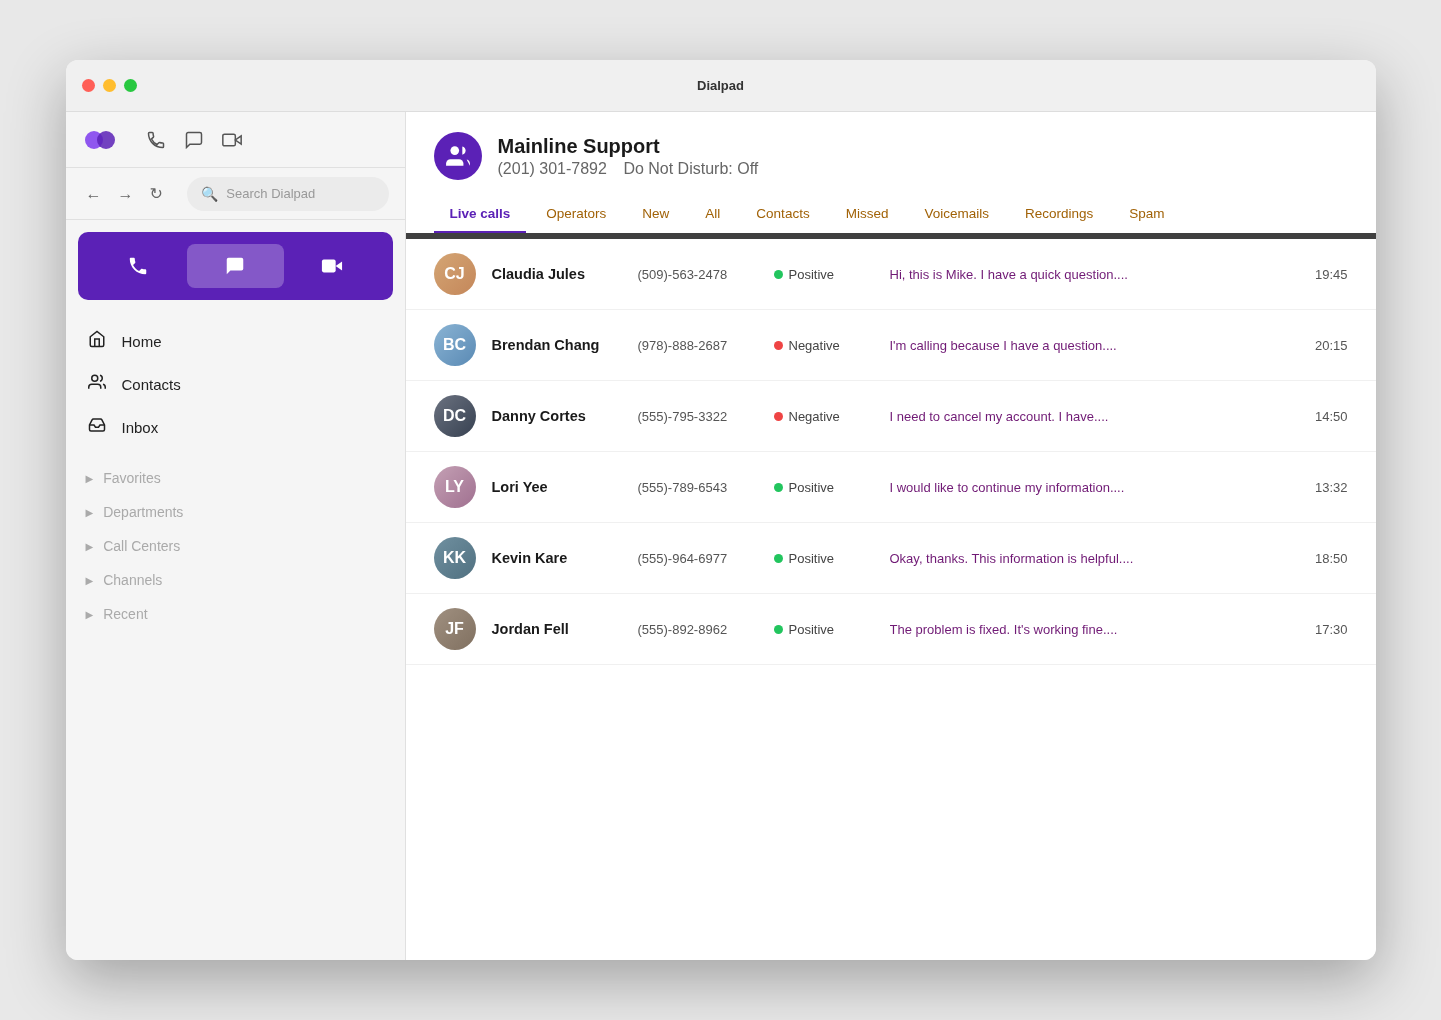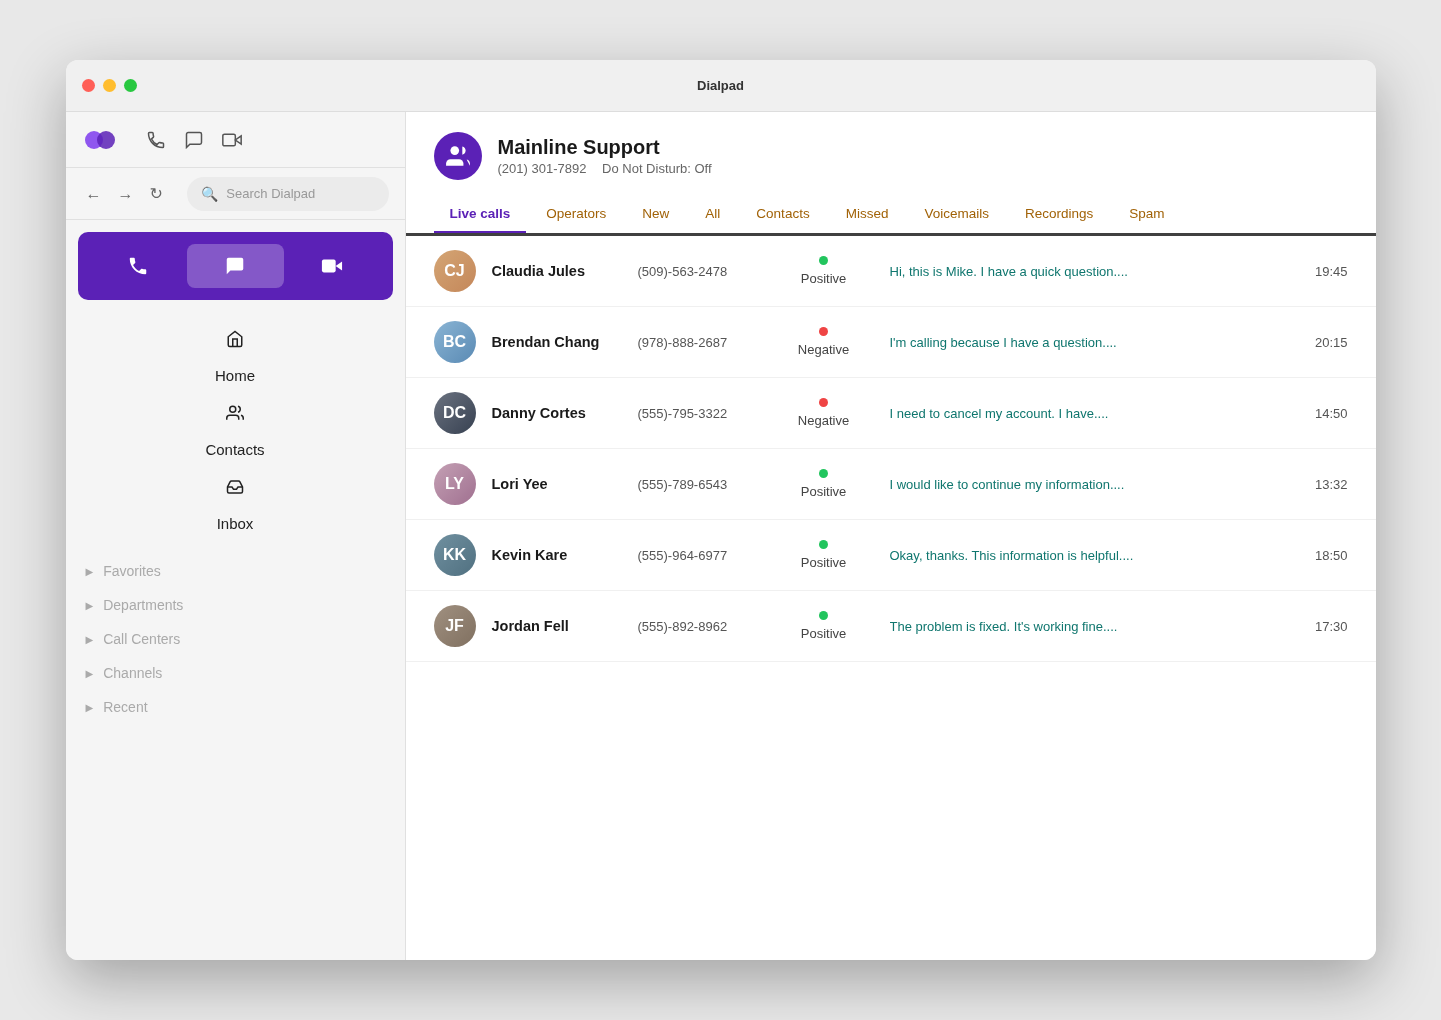--- a/index.html
+++ b/index.html
@@ -172,21 +172,20 @@
     }
     .nav-item {
       display: flex;
       align-items: center;
       padding: 10px 20px;
       gap: 14px;
       cursor: pointer;
       font-size: 15px;
       font-weight: 500;
       color: #222;
-      flex-direction: column;
     }
     .nav-item-icon {
       font-size: 18px;
       color: #222;
       width: 22px;
       text-align: center;
     }
 
     .sidebar-section {
       padding: 4px 0;
@@ -210,21 +209,21 @@
       flex: 1;
       display: flex;
       flex-direction: column;
       background: white;
       overflow: hidden;
     }
 
     
     .panel-header {
       padding: 20px 28px 0 28px;
-      border-bottom: 3px solid #404040;
+      border-bottom: 6px solid #404040;
     }
     .header-top {
       display: flex;
       align-items: center;
       gap: 16px;
       margin-bottom: 16px;
     }
     .avatar-circle {
       width: 48px;
       height: 48px;
@@ -236,21 +235,21 @@
       color: white;
       font-size: 22px;
     }
     .header-info {}
     .header-name {
       font-size: 20px;
       font-weight: 700;
       color: #1a1a1a;
     }
     .header-sub {
-      font-size: 13px;
+      font-size: 16px;
       color: #666;
       margin-top: 2px;
     }
     .header-sub span {
       margin-right: 12px;
     }
 
     
     .tabs {
       display: flex;
@@ -310,37 +309,36 @@
     .call-phone {
       font-size: 13px;
       color: #555;
       min-width: 120px;
     }
     .call-sentiment {
       display: flex;
       align-items: center;
       gap: 6px;
       min-width: 100px;
-      flex-direction: column;
     }
     .sentiment-dot {
       width: 9px;
       height: 9px;
       border-radius: 50%;
     }
     .dot-positive { background: #22c55e; }
     .dot-negative { background: #ef4444; }
     .sentiment-label {
       font-size: 13px;
       color: #444;
     }
     .call-preview {
       flex: 1;
       font-size: 13px;
-      color: #0f766e;
+      color: #701a75;
       white-space: nowrap;
       overflow: hidden;
       text-overflow: ellipsis;
     }
     .call-time {
       font-size: 13px;
       color: #555;
       font-weight: 500;
       min-width: 40px;
       text-align: right;

